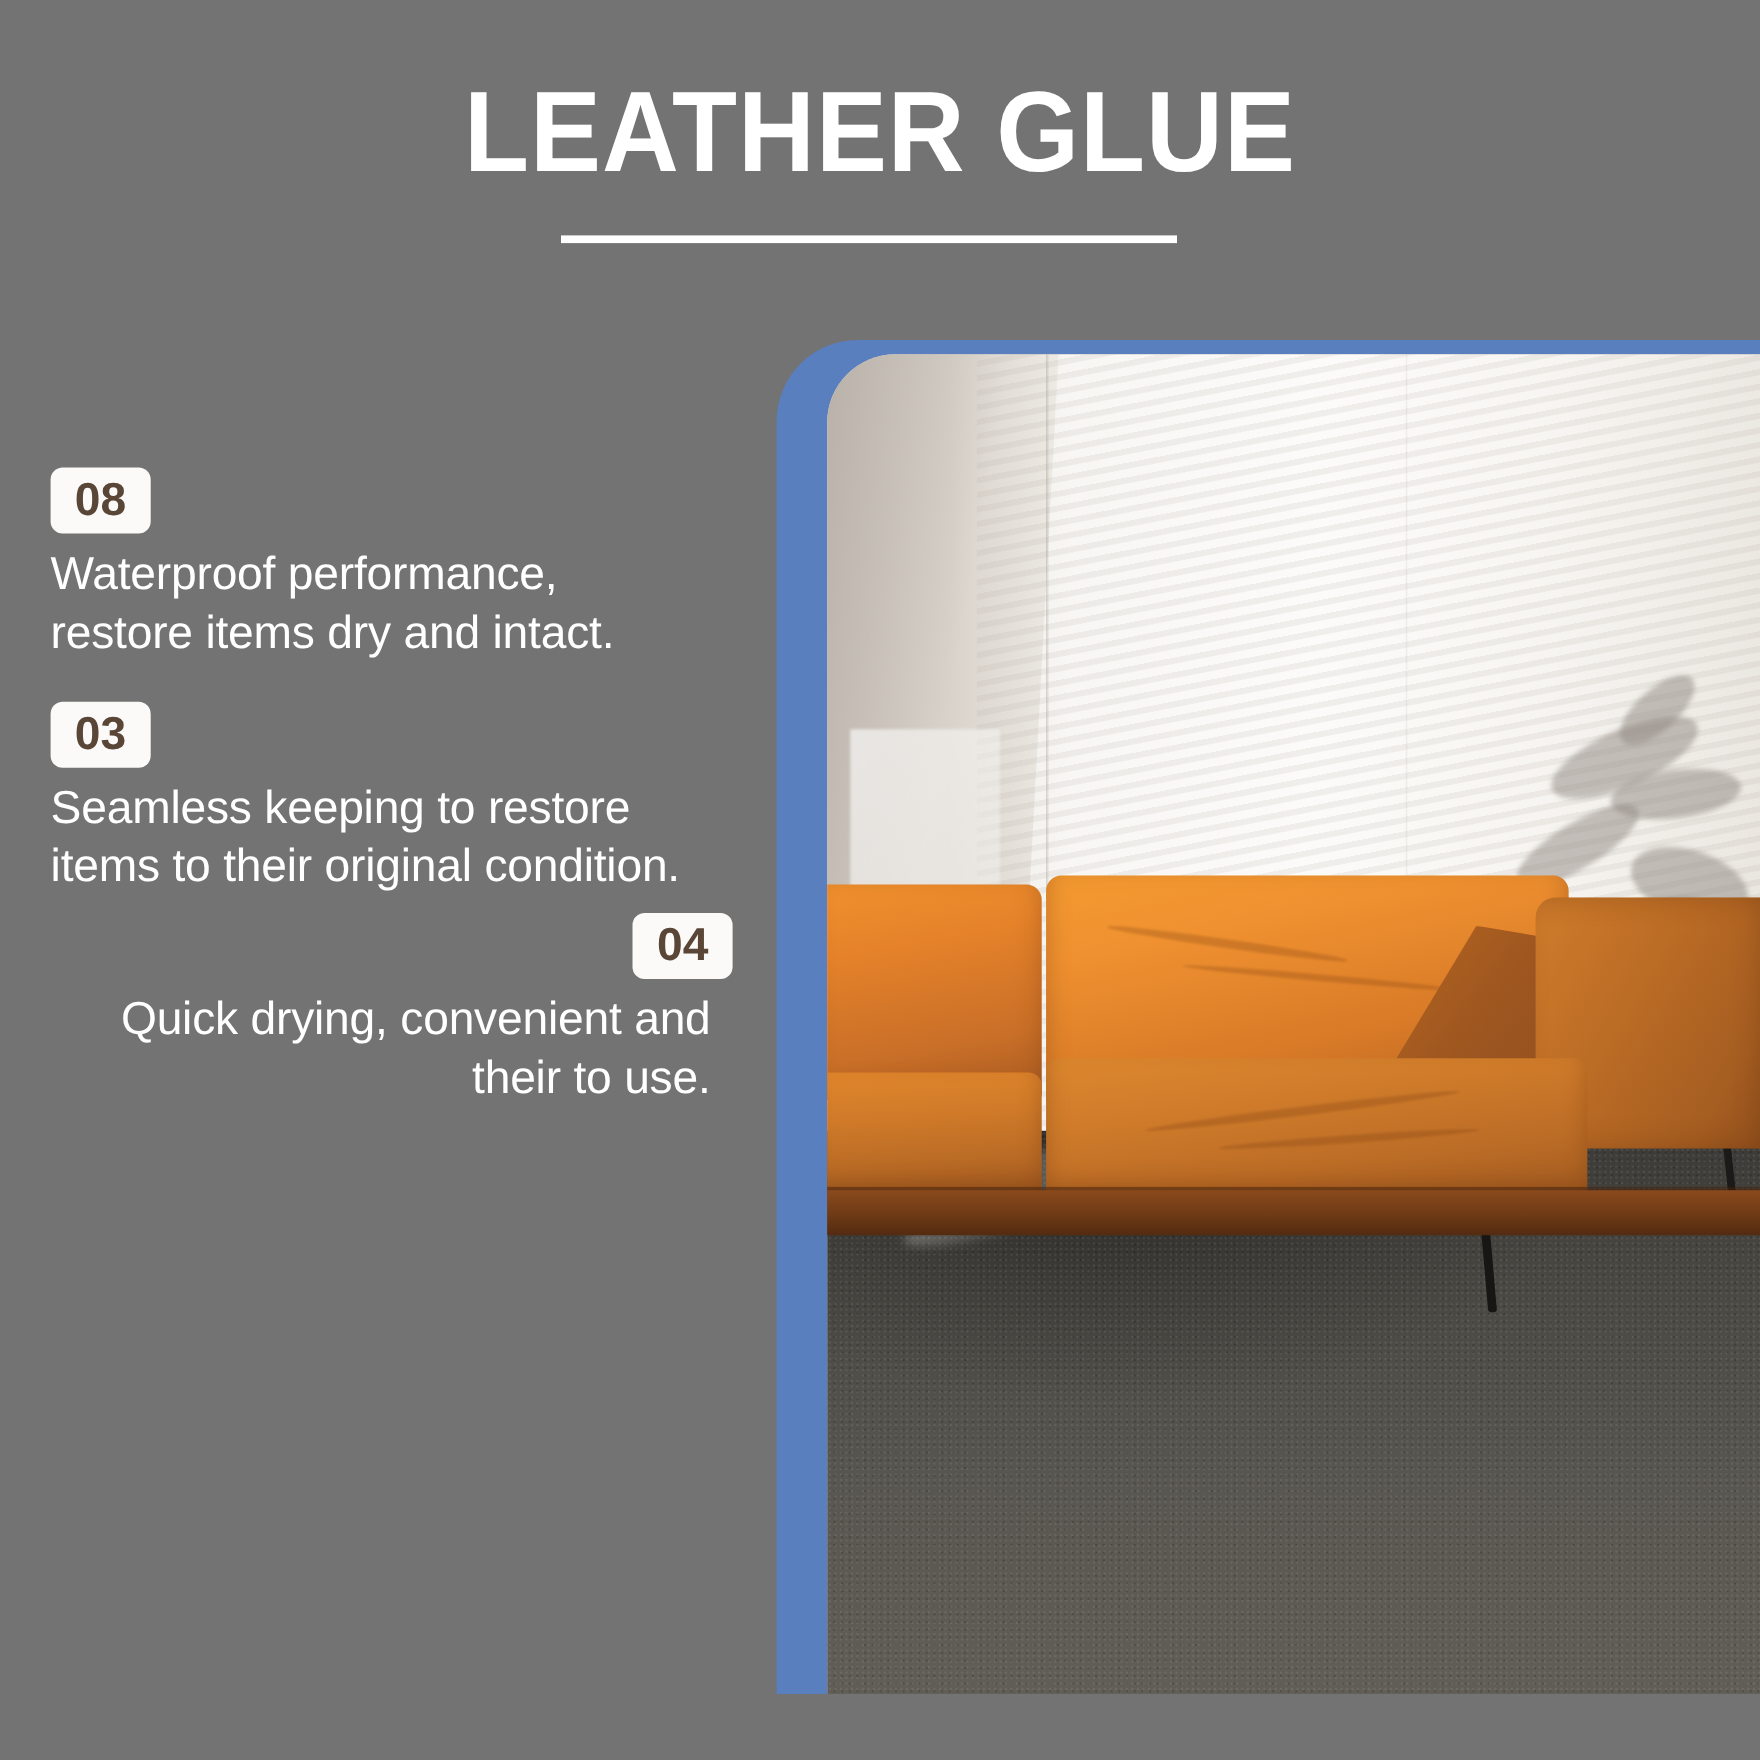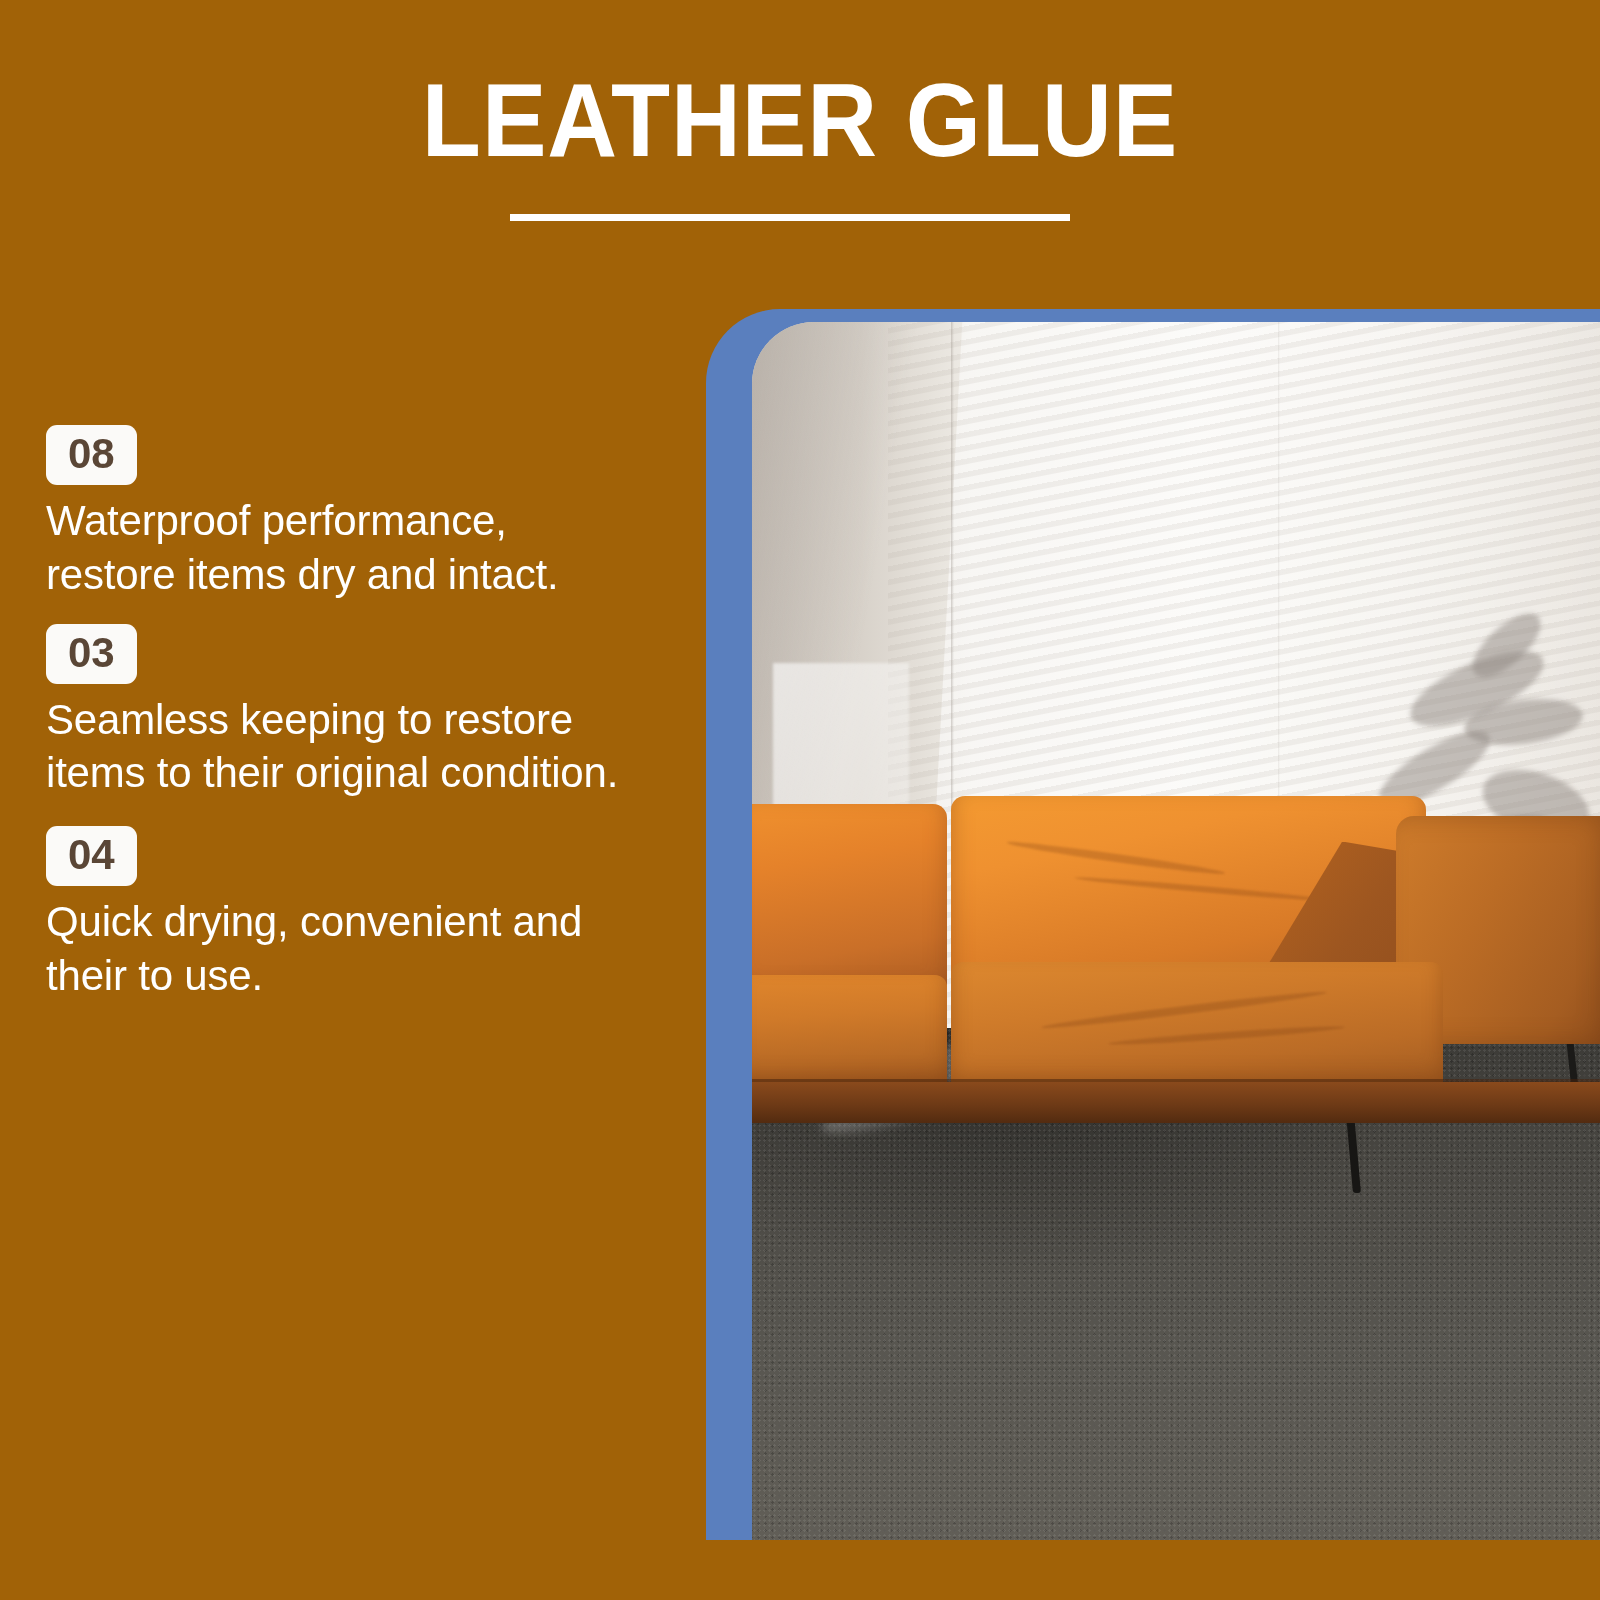--- a/index.html
+++ b/index.html
@@ -6,21 +6,21 @@
 
   html, body {
     width:1600px; height:1600px;
     overflow:hidden;
     font-family:"Liberation Sans", sans-serif;
   }
 
   #poster {
     position:relative;
     width:1600px; height:1600px;
-    background:#a16207;
+    background:#737373;
     overflow:hidden;
   }
 
   
   #title-block {
     position:absolute;
     left:0; top:64px;
     width:1600px;
     text-align:center;
   }
@@ -63,22 +63,22 @@
   .feature-text {
     margin-top:9px;
     color:#ffffff;
     font-size:42px;
     line-height:1.28;
     font-weight:400;
     letter-spacing:-0.2px;
     max-width:600px;
   }
   .feature-item.i2 { margin-top:22px; }
-  .feature-item.i3 { margin-top:22px; }
-  .feature-item.i4 { margin-top:26px; }
+  .feature-item.i3 { margin-top:36px; }
+  .feature-item.i4 { margin-top:16px;text-align:right; }
 
   
   #photo-shadow {
     position:absolute;
     left:706px; top:309px;
     width:894px; height:1231px;
     background:#5a7fbe;
     border-top-left-radius:74px;
   }
   #photo-frame {

